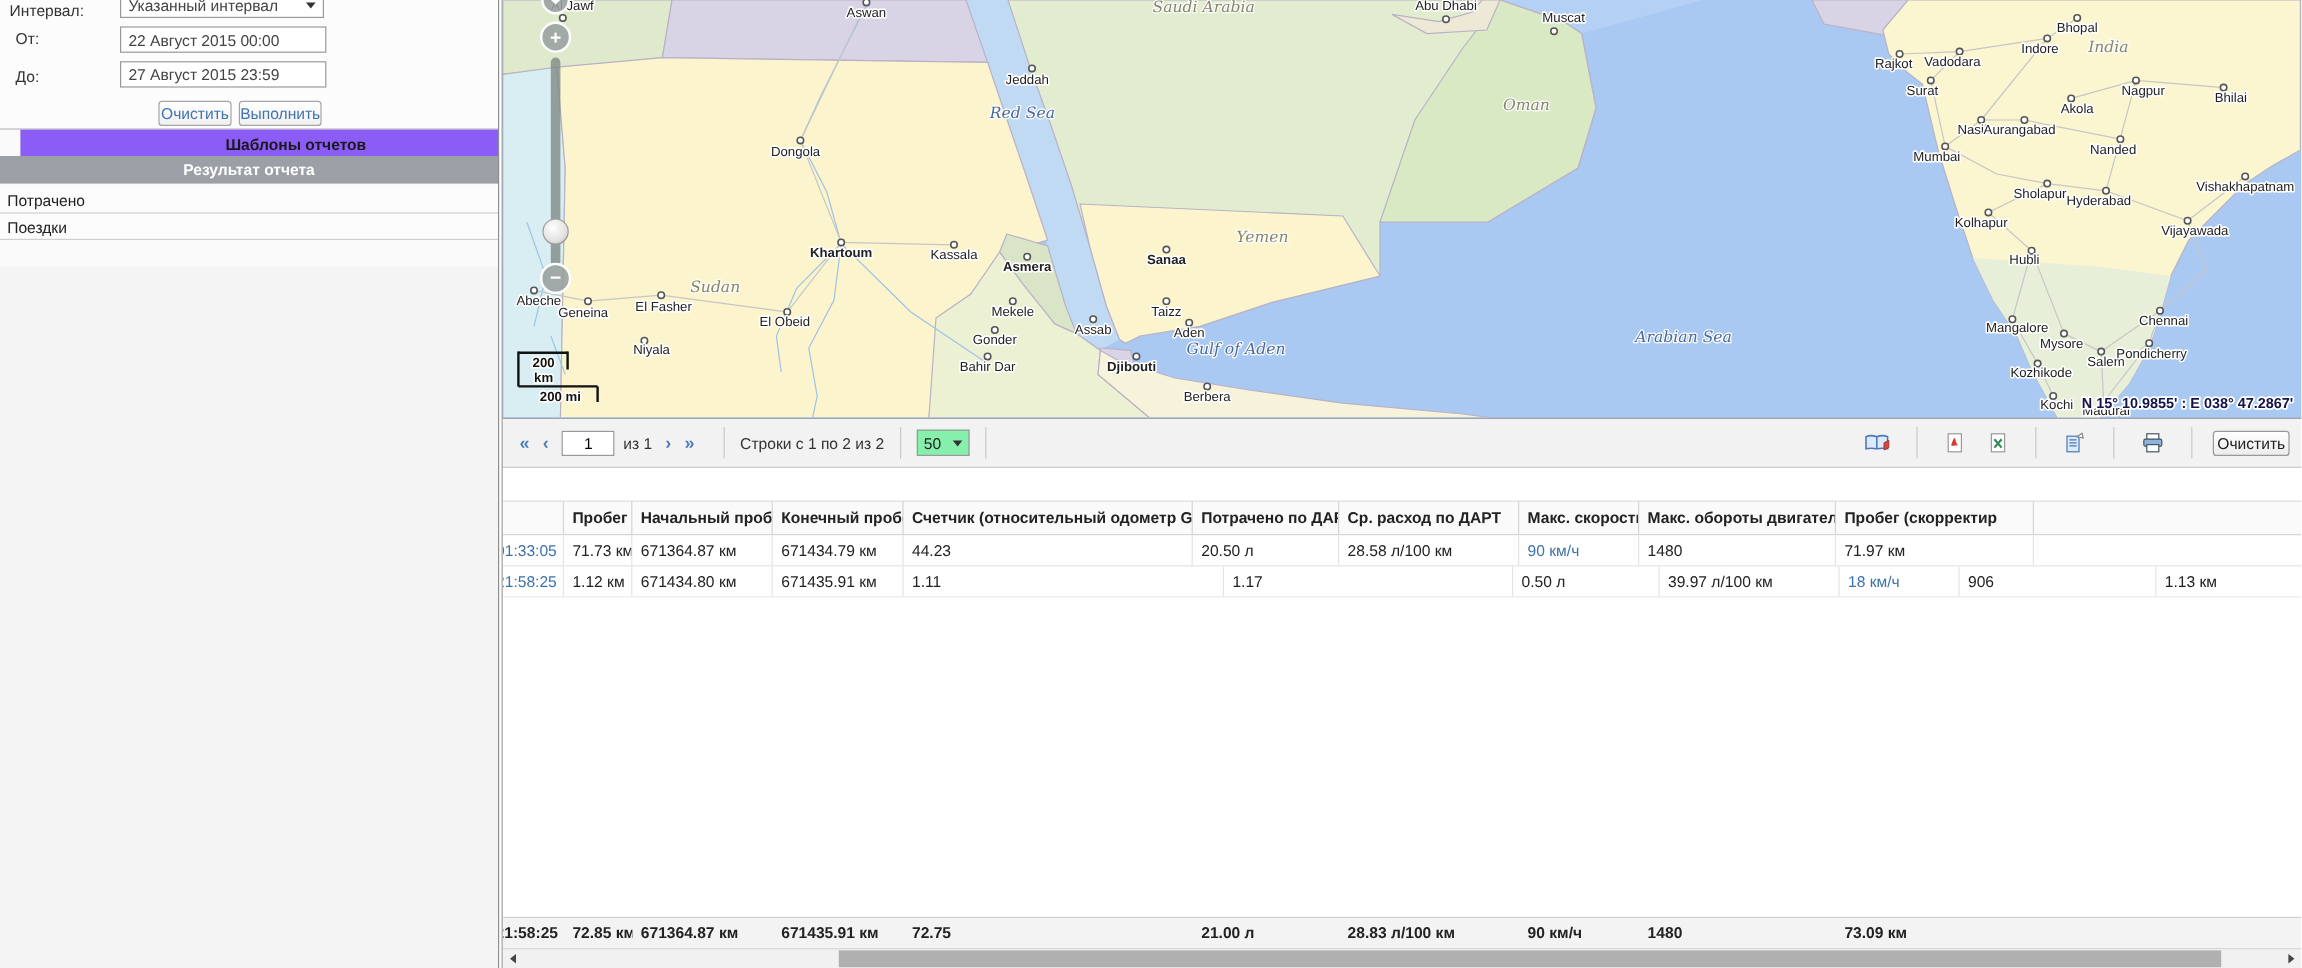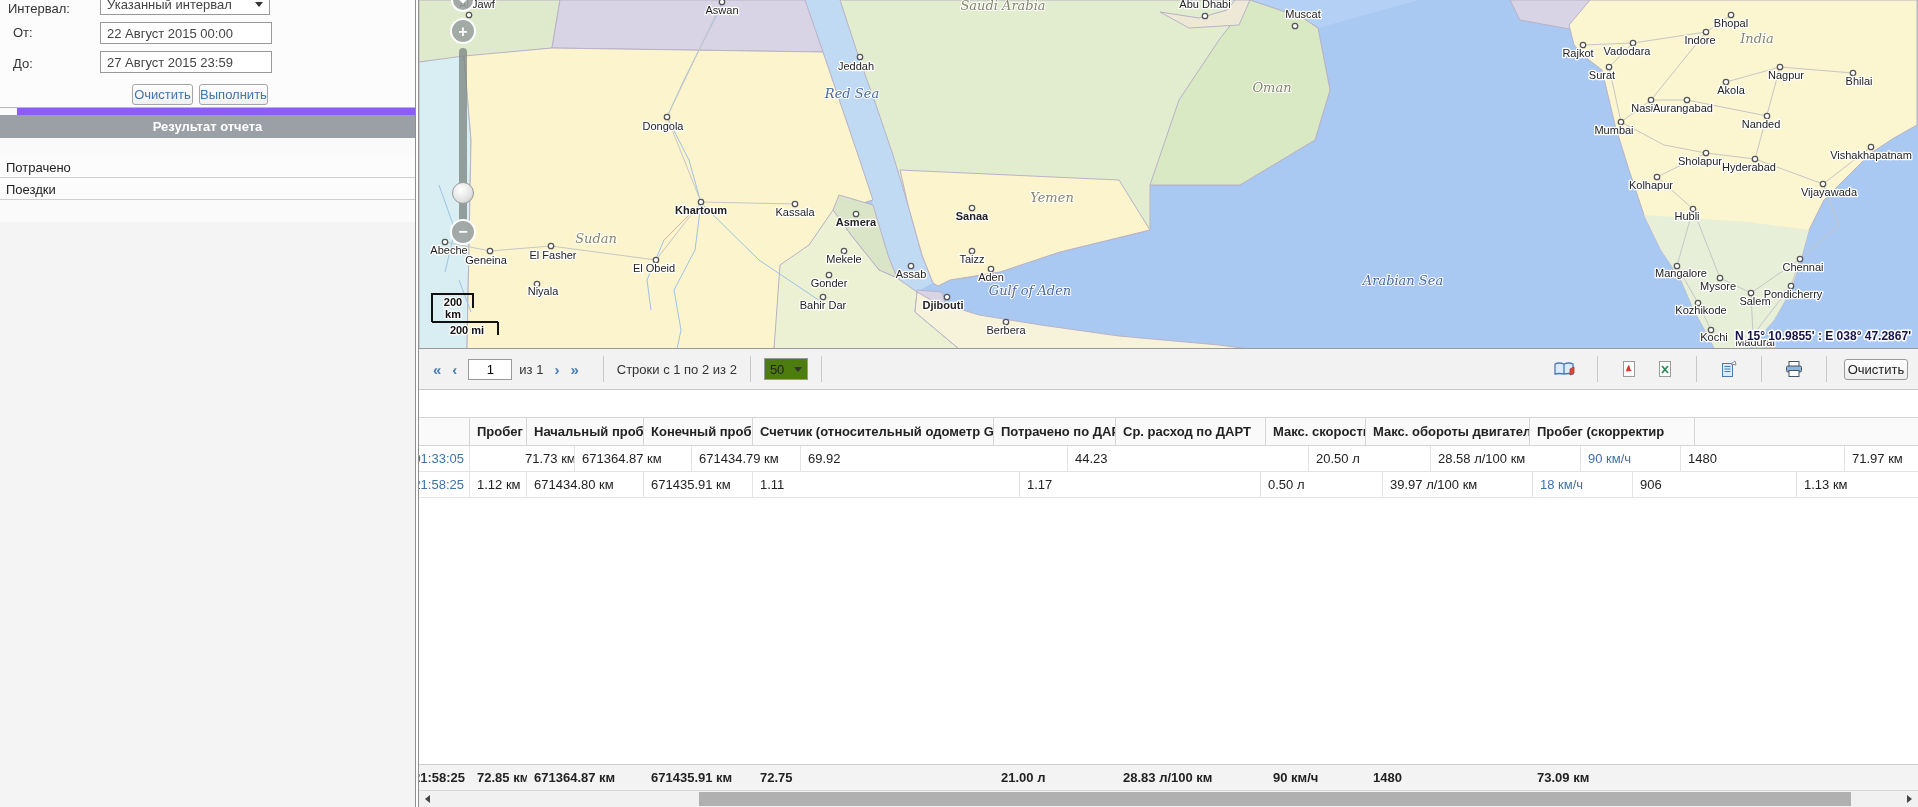--- a/index.html
+++ b/index.html
@@ -10,21 +10,21 @@
   .sidebar{width:415px;height:807px;position:relative;background:#fafafa;border-right:1px solid #8f8f8f;overflow:hidden;flex:none;}
   .gap{width:2px;height:807px;background:#fff;flex:none;}
   .form-area{position:absolute;left:0;top:0;width:415px;height:107px;background:#fcfcfc;border-bottom:1px solid #b9b9b9;}
   .flabel{position:absolute;color:#333;}
   .fbox{position:absolute;background:#fff;border:1px solid #999;box-sizing:border-box;color:#444;display:flex;align-items:center;padding:0 6px;}
   .fbox input{border:none;outline:none;width:100%;font:13px "Liberation Sans",sans-serif;color:#444;background:transparent;padding:0;}
   .selectbox{justify-content:space-between;cursor:default;}
   .tri-down{width:0;height:0;border-left:4px solid transparent;border-right:4px solid transparent;border-top:5px solid #333;}
   .btn{position:absolute;height:21px;box-sizing:border-box;border:1px solid #a5a5a5;border-radius:3px;background:linear-gradient(#ffffff,#f0f0f0);color:#3f74b3;font:13px "Liberation Sans",sans-serif;display:flex;align-items:center;justify-content:center;cursor:pointer;}
   .sec-hdr1{position:absolute;left:17px;top:108px;width:459px;height:24px;background:#8b5cf6;border-bottom:1px solid #bdbdbd;display:flex;align-items:center;justify-content:center;font-weight:bold;color:#1a1a1a;}
-  .sec-hdr2{position:absolute;left:0;top:115px;width:415px;height:23px;background:#9aa0a6;display:flex;align-items:center;justify-content:center;font-weight:bold;color:#fff;}
+  .sec-hdr2{position:absolute;left:0;top:130px;width:415px;height:23px;background:#9aa0a6;display:flex;align-items:center;justify-content:center;font-weight:bold;color:#fff;}
   .side-item{position:absolute;left:0;width:415px;height:21px;background:#fcfcfc;border-bottom:1px solid #cfcfcf;display:flex;align-items:center;padding-left:6px;box-sizing:border-box;color:#222;cursor:pointer;}
   .side-rest{position:absolute;left:0;top:222px;width:415px;height:585px;background:#f4f4f4;}
 
   
   .main{width:1499px;height:807px;border-left:1px solid #8f8f8f;box-sizing:content-box;display:flex;flex-direction:column;flex:none;}
   .map-wrap{width:1499px;height:348px;position:relative;border-bottom:1px solid #9a9a9a;overflow:hidden;background:#a9c9f3;}
   svg text{user-select:none;}
   .city{font:11px "Liberation Sans",sans-serif;fill:#222;text-anchor:middle;paint-order:stroke;stroke:#fff;stroke-width:2.6px;stroke-linejoin:round;}
   .cb{font-weight:bold;}
   .region{font-style:italic;font-family:"DejaVu Serif",serif;font-size:13px;text-anchor:middle;paint-order:stroke;stroke:#fff;stroke-width:2px;stroke-linejoin:round;}
@@ -39,21 +39,21 @@
   .scaletxt{font:bold 11px "Liberation Sans",sans-serif;fill:#111;text-anchor:middle;paint-order:stroke;stroke:#fff;stroke-width:2.5px;}
   .coords{font:bold 12px "Liberation Sans",sans-serif;fill:#14144a;text-anchor:end;paint-order:stroke;stroke:#fff;stroke-width:3px;stroke-linejoin:round;}
 
   
   .toolbar{height:40px;background:#f2f2f2;border-bottom:1px solid #c9c9c9;display:flex;align-items:center;padding-left:14px;flex:none;}
   .pg{color:#4a7cb8;font-size:15px;font-weight:bold;margin-right:11px;cursor:pointer;line-height:1;}
   .pageinput{width:44px;height:21px;border:1px solid #999;background:#fff;text-align:center;font:13px "Liberation Sans",sans-serif;margin-right:7px;box-sizing:border-box;}
   .of{color:#333;margin-right:11px;}
   .tsep{width:1px;height:26px;background:#c8c8c8;margin:0 13px;flex:none;}
   .rowsinfo{color:#333;}
-  .select50{width:44px;height:20px;border:1px solid #999;background:#4d7c0f;display:flex;align-items:center;justify-content:space-between;padding:10px 5px;box-sizing:border-box;cursor:pointer;}
+  .select50{width:44px;height:20px;border:1px solid #999;background:#86efac;display:flex;align-items:center;justify-content:space-between;padding:10px 5px;box-sizing:border-box;cursor:pointer;}
   .spacer{flex:1;}
   .tb-ic{margin:0 9px;cursor:pointer;display:flex;}
   .clearbtn{width:64px;height:21px;box-sizing:border-box;border:1px solid #999;border-radius:3px;background:linear-gradient(#fff,#ececec);color:#222;display:flex;align-items:center;justify-content:center;margin:0 10px 0 4px;cursor:pointer;}
 
   .gap-row{height:27px;background:#fff;flex:none;}
 
   
   .grid{position:relative;width:1499px;height:390px;background:#fff;overflow:hidden;flex:none;}
   .thead{display:flex;height:29px;border-top:1px solid #d5d5d5;border-bottom:1px solid #d5d5d5;background:#fafafa;box-sizing:border-box;}
   .thead .th{font-weight:bold;display:flex;align-items:center;padding-left:7px;border-right:1px solid #d5d5d5;box-sizing:border-box;overflow:hidden;white-space:nowrap;flex:none;}
@@ -375,24 +375,23 @@
           <div class="th" style="width: 241px;">Счетчик (относительный одометр GPS)</div>
           <div class="th" style="width: 122px;">Потрачено по ДАРТ</div>
           <div class="th" style="width: 150px;">Ср. расход по ДАРТ</div>
           <div class="th" style="width: 100px;">Макс. скорость</div>
           <div class="th" style="width: 164px;">Макс. обороты двигателя</div>
           <div class="th" style="width: 165px;">Пробег (скорректир</div>
         </div>
       <div id="tbody">
           <div class="tr">
             <div class="td link t0" style="width: 51px;">01:33:05</div>
-            <div class="td" style="width: 57px; margin-left: 48px;">71.73 км</div>
+            <div class="td" style="width: 57px;">71.73 км</div>
             <div class="td" style="width: 117px;">671364.87 км</div>
             <div class="td" style="width: 109px;">671434.79 км</div>
-            <div class="td" style="width: 267px;">69.92</div>
             <div class="td" style="width: 241px;">44.23</div>
             <div class="td" style="width: 122px;">20.50 л</div>
             <div class="td" style="width: 150px;">28.58 л/100 км</div>
             <div class="td link" style="width: 100px;">90 км/ч</div>
             <div class="td" style="width: 164px;">1480</div>
             <div class="td" style="width: 165px;">71.97 км</div>
           </div>
           <div class="tr">
             <div class="td link t0" style="width: 51px;">21:58:25</div>
             <div class="td" style="width: 57px;">1.12 км</div>

